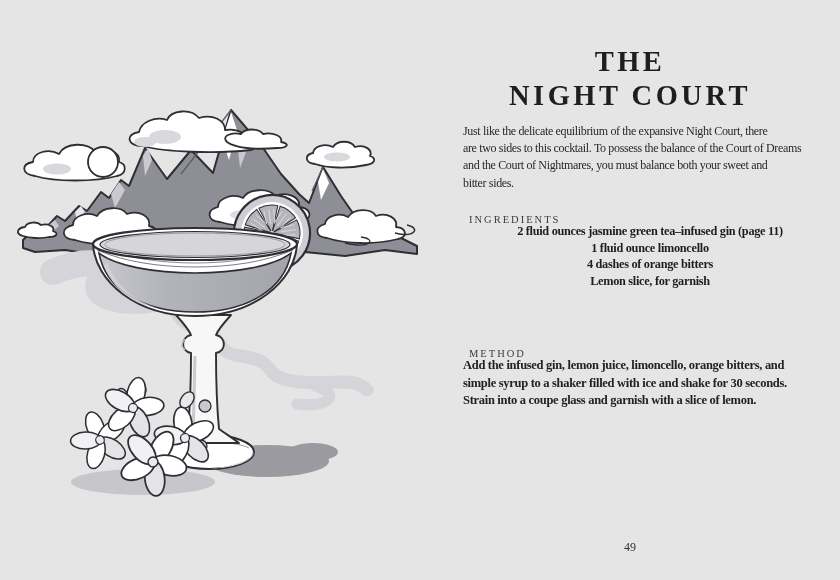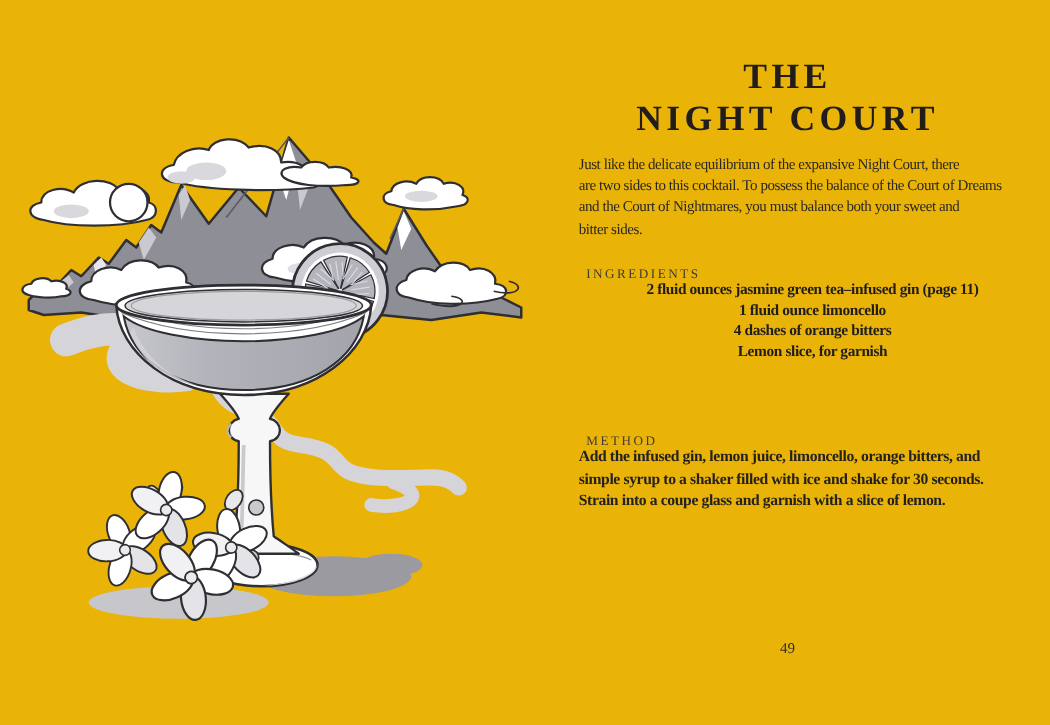--- a/index.html
+++ b/index.html
@@ -1,17 +1,17 @@
 <!DOCTYPE html>
 <html><head>
 <meta charset="utf-8">
 <style>
   html,body{margin:0;padding:0;background:#ffffff;}
   .page{
-    position:relative;width:840px;height:580px;background:#eab308;overflow:hidden;
+    position:relative;width:840px;height:580px;background:#e5e5e5;overflow:hidden;
     font-family:"Liberation Serif","DejaVu Serif",serif;color:#1e1b1a;
   }
   .illustration{position:absolute;left:15px;top:90px;width:410px;height:420px;}
   .recipe{position:absolute;left:460px;top:0;width:356px;height:580px;}
   .title{
     position:absolute;left:0;top:26px;width:340px;text-align:center;
     font-size:28.5px;line-height:34px;font-weight:700;letter-spacing:3.5px;color:#201d1c;
   }
   .title span{display:block;}
   .intro{
@@ -25,21 +25,21 @@
   }
   .sec-head.ingredients{top:208px;}
   .sec-head.method{top:342px;text-align:center;}
   .ing-list{position:absolute;left:24px;top:223px;width:332px;}
   .ing-line{font-weight:700;font-size:12.3px;line-height:16.6px;letter-spacing:-0.3px;color:#201d1c;text-align:center;}
   .method-text{
     position:absolute;left:3px;top:357px;width:352px;margin:0;
     font-size:12.5px;line-height:17.5px;letter-spacing:-0.3px;white-space:pre-line;color:#242120;font-weight:bold;
   }
   .page-number{
-    position:absolute;left:0;top:511px;width:340px;text-align:center;
+    position:absolute;left:0;top:540px;width:340px;text-align:center;
     font-size:12px;color:#33302e;
   }
 </style>
 </head>
 <body>
 
 <div class="page">
 
   <div class="illustration">
     <svg width="410" height="420" viewBox="0 0 410 420" xmlns="http://www.w3.org/2000/svg">

